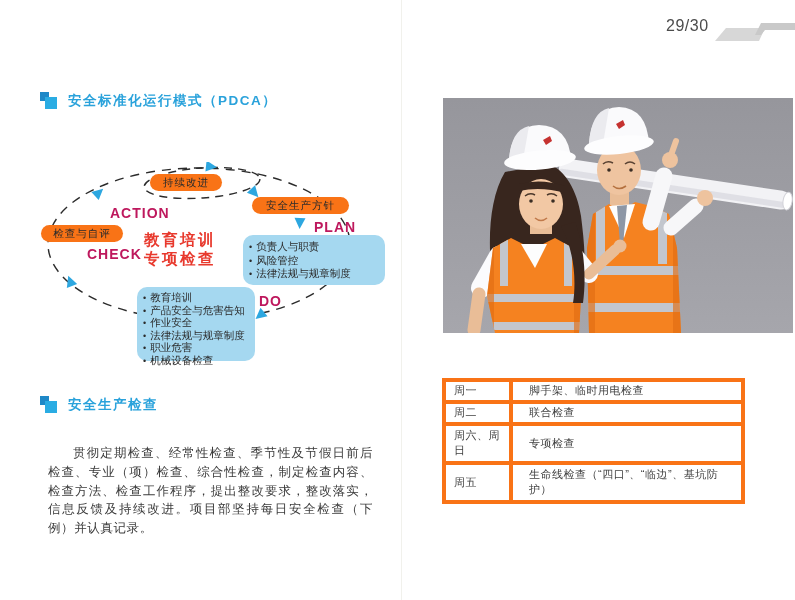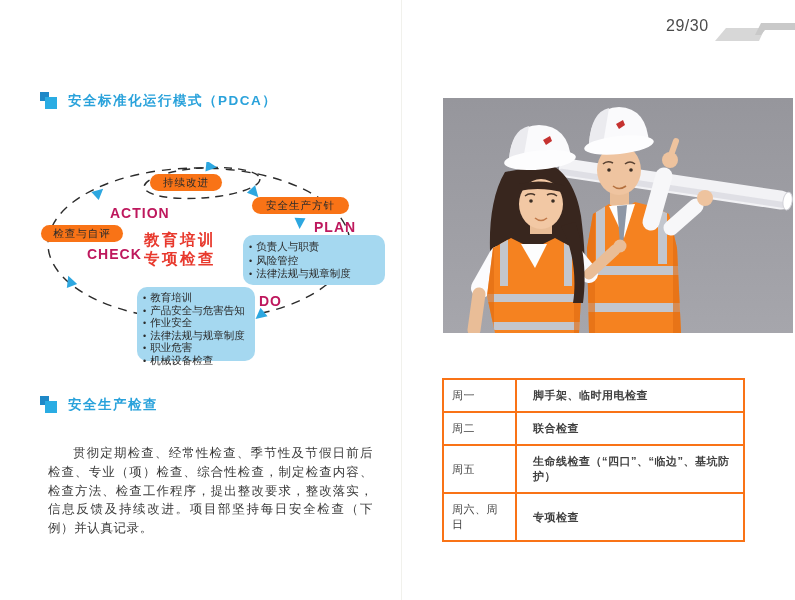--- a/index.html
+++ b/index.html
@@ -59,23 +59,23 @@
     color:#3b3b3b;letter-spacing:.6px;
   }
   
   .photo{position:absolute;left:443px;top:98px;width:350px;height:235px;overflow:hidden;}
   
   .sched{
     position:absolute;left:442px;top:378px;width:303px;height:126px;
     border-collapse:collapse;table-layout:fixed;font-size:11px;color:#3f3f3f;
     border:2px solid #c8504f;
   }
-  .sched td{border:2px solid #f97316;padding:8px;vertical-align:middle;letter-spacing:.5px;}
+  .sched td{border:4px solid #f97316;padding:0;vertical-align:middle;letter-spacing:.5px;}
   .sched td.day{width:55px;padding-left:8px;}
-  .sched td.item{padding-left:16px;font-weight:bold;}
+  .sched td.item{padding-left:16px;}
 </style>
 </head>
 <body>
 
 <div class="page">
 
   <span class="page-number">29/30</span>
   <div class="ribbon">
     <svg width="82" height="22" viewBox="0 0 82 22">
       <polygon points="2,19 13,6 52,6 46,19" fill="#d7d7d7"></polygon>
@@ -249,23 +249,23 @@
     <tbody>
       <tr>
         <td class="day">周一</td>
         <td class="item">脚手架、临时用电检查</td>
       </tr>
       <tr>
         <td class="day">周二</td>
         <td class="item">联合检查</td>
       </tr>
       <tr>
+        <td class="day">周六、周日</td>
+        <td class="item">专项检查</td>
+      </tr>
+      <tr>
         <td class="day">周五</td>
         <td class="item">生命线检查（“四口”、“临边”、基坑防护）</td>
       </tr>
-      <tr>
-        <td class="day">周六、周日</td>
-        <td class="item">专项检查</td>
-      </tr>
     </tbody>
   </table>
 
 </div>
 
 </body></html>

